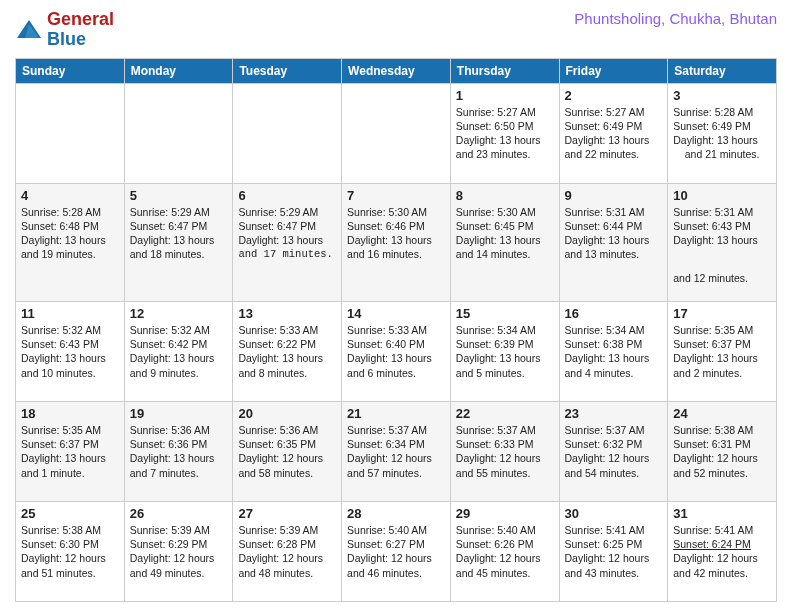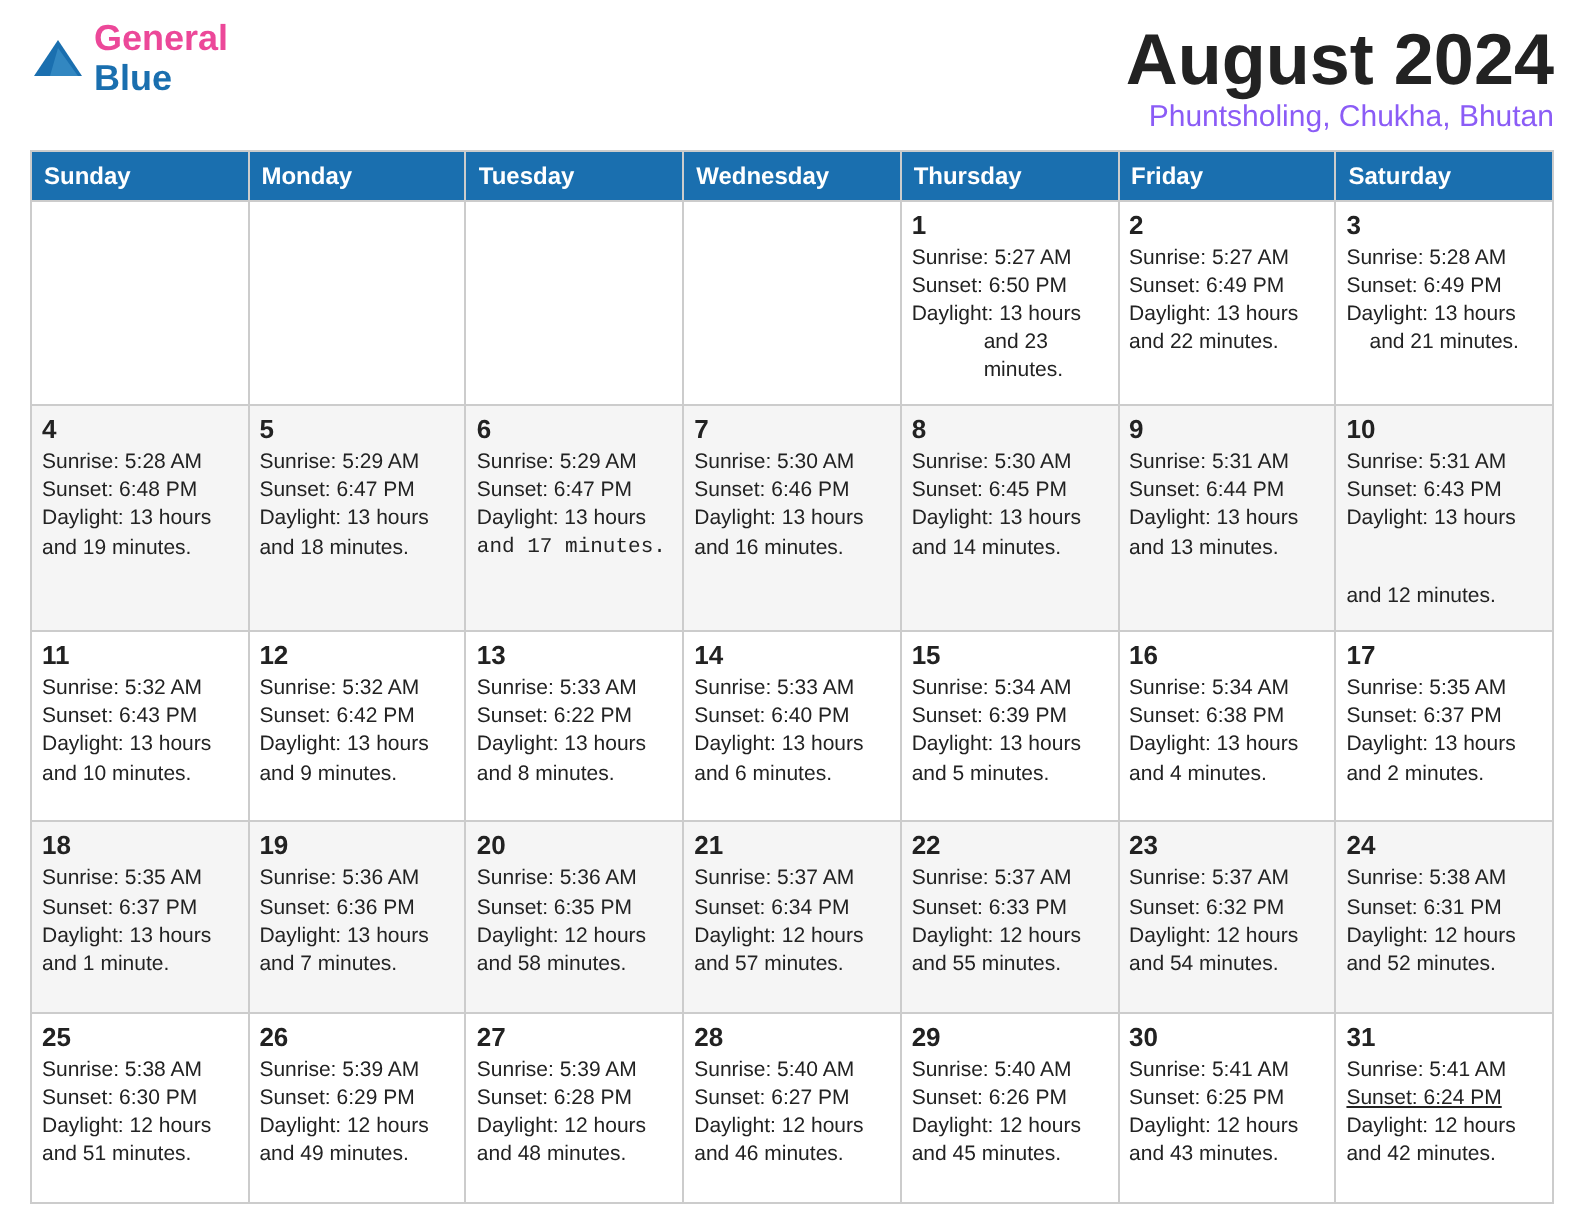--- a/index.html
+++ b/index.html
@@ -26,21 +26,21 @@
     .logo {
       display: flex;
       align-items: center;
       gap: 4px;
     }
     .logo-text {
       font-size: 18px;
       font-weight: bold;
       line-height: 1.1;
     }
-    .logo-general { color: #ec4899; }
+    .logo-general { color: #b91c1c; }
     .logo-blue { color: #1a6faf; }
     .logo-icon {
       width: 28px;
       height: 28px;
     }
     .title-block {
       text-align: right;
     }
     .main-title {
       font-size: 36px;
@@ -97,21 +97,20 @@
       <svg class="logo-icon" viewBox="0 0 28 28">
         <polygon points="14,4 26,22 2,22" fill="#1a6faf"></polygon>
         <polygon points="14,8 24,22 10,22" fill="#4a9fd4" opacity="0.5"></polygon>
       </svg>
       <div class="logo-text">
         <span class="logo-general">General</span><br>
         <span class="logo-blue">Blue</span>
       </div>
     </div>
     <div class="title-block">
-      <div class="main-title">August 2024</div>
       <div class="subtitle">Phuntsholing, Chukha, Bhutan</div>
     </div>
   </div>
 
   <table class="calendar">
     <thead>
       <tr>
       <th>Sunday</th>
           <th>Monday</th>
           <th>Tuesday</th>
@@ -125,21 +124,21 @@
     <tr>
           <td class="empty"></td>
           <td class="empty"></td>
           <td class="empty"></td>
           <td class="empty"></td>
           <td>
             <span class="day-num">1</span>
             <span style="display: block; line-height: 1.35;">Sunrise: 5:27 AM</span>
             <span style="display: block; line-height: 1.35;">Sunset: 6:50 PM</span>
             <span style="display: block; line-height: 1.35;">Daylight: 13 hours</span>
-            <span style="display: block; line-height: 1.35; margin-left: 36px;">and 23 minutes.</span>
+            <span style="display: block; line-height: 1.35;">and 23 minutes.</span>
           </td>
           <td>
             <span class="day-num">2</span>
             <span style="display: block; line-height: 1.35;">Sunrise: 5:27 AM</span>
             <span style="display: block; line-height: 1.35;">Sunset: 6:49 PM</span>
             <span style="display: block; line-height: 1.35;">Daylight: 13 hours</span>
             <span style="display: block; line-height: 1.35;">and 22 minutes.</span>
           </td>
           <td>
             <span class="day-num">3</span>

